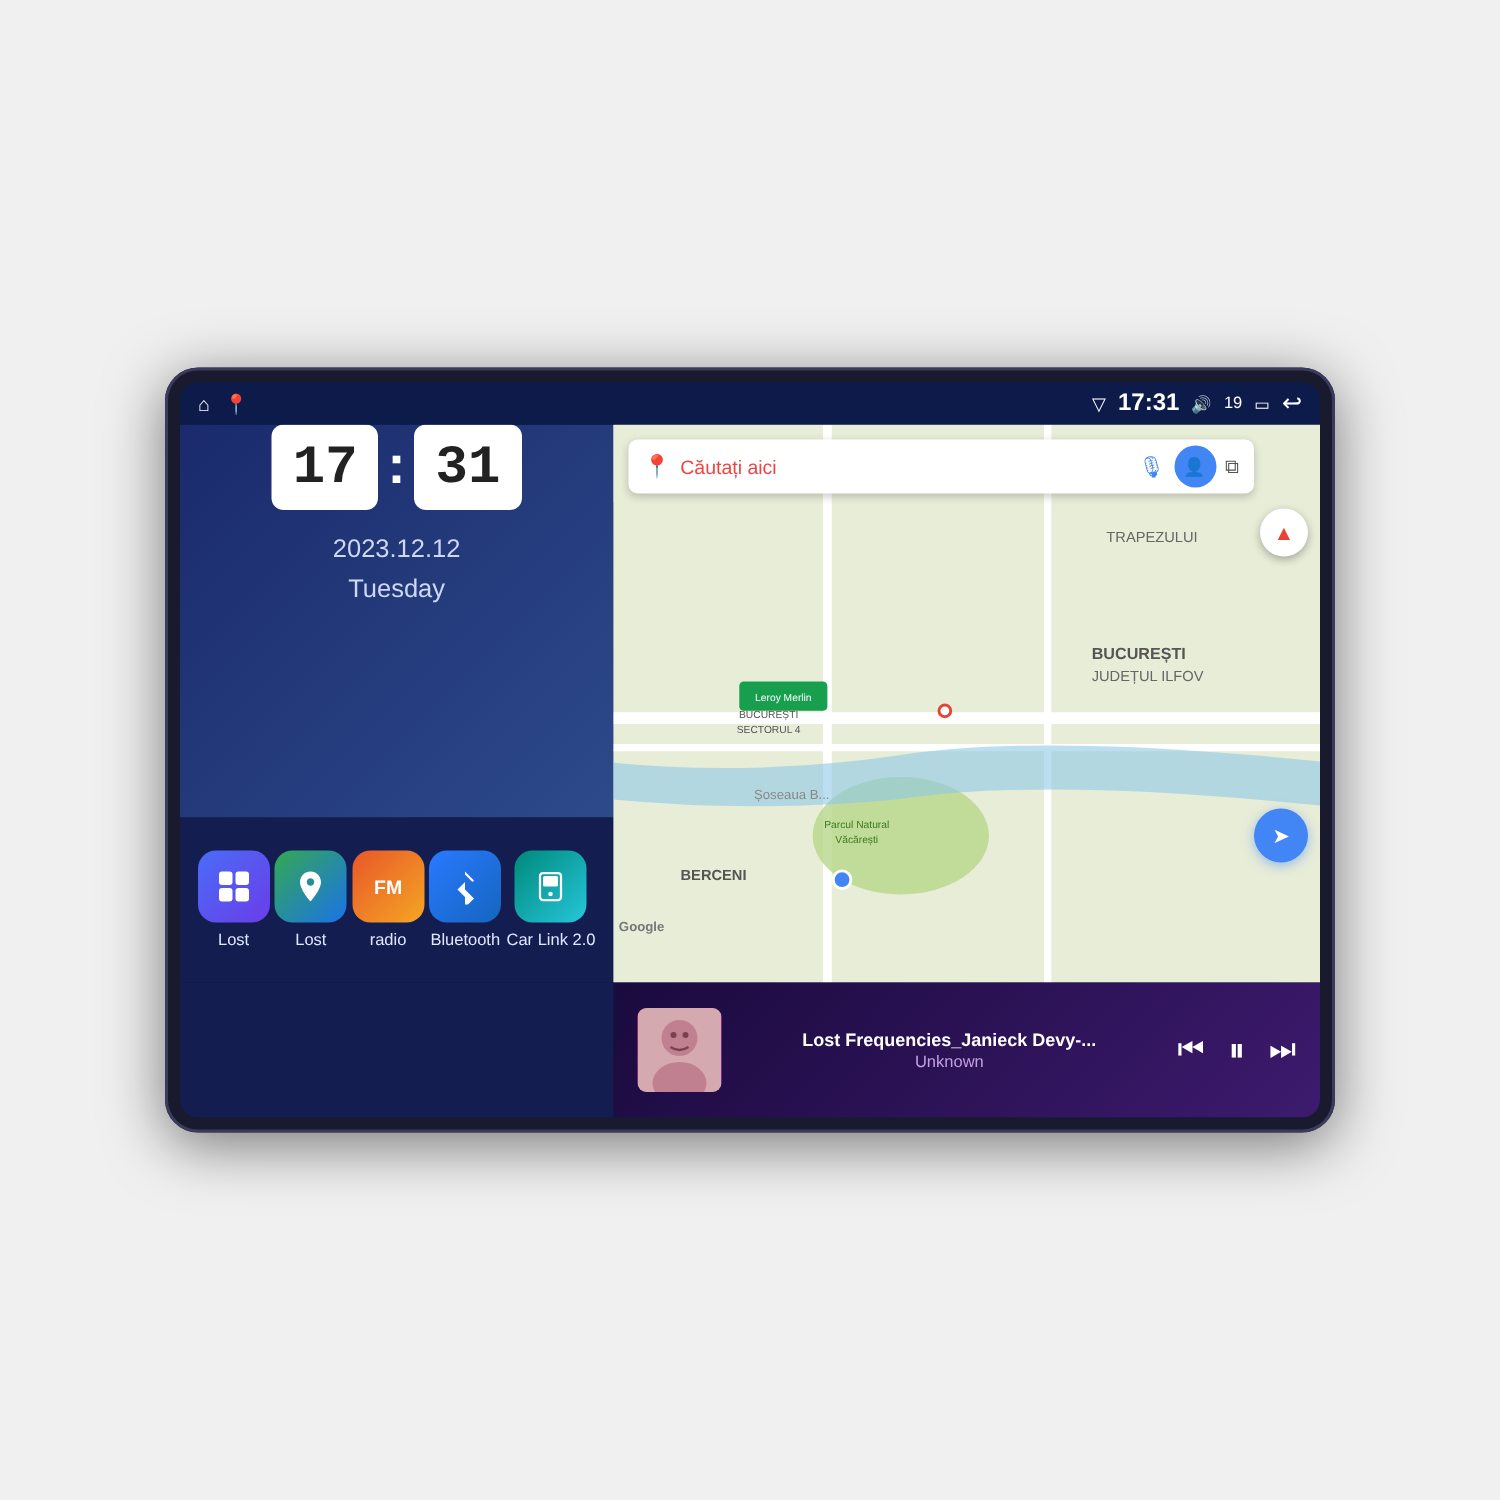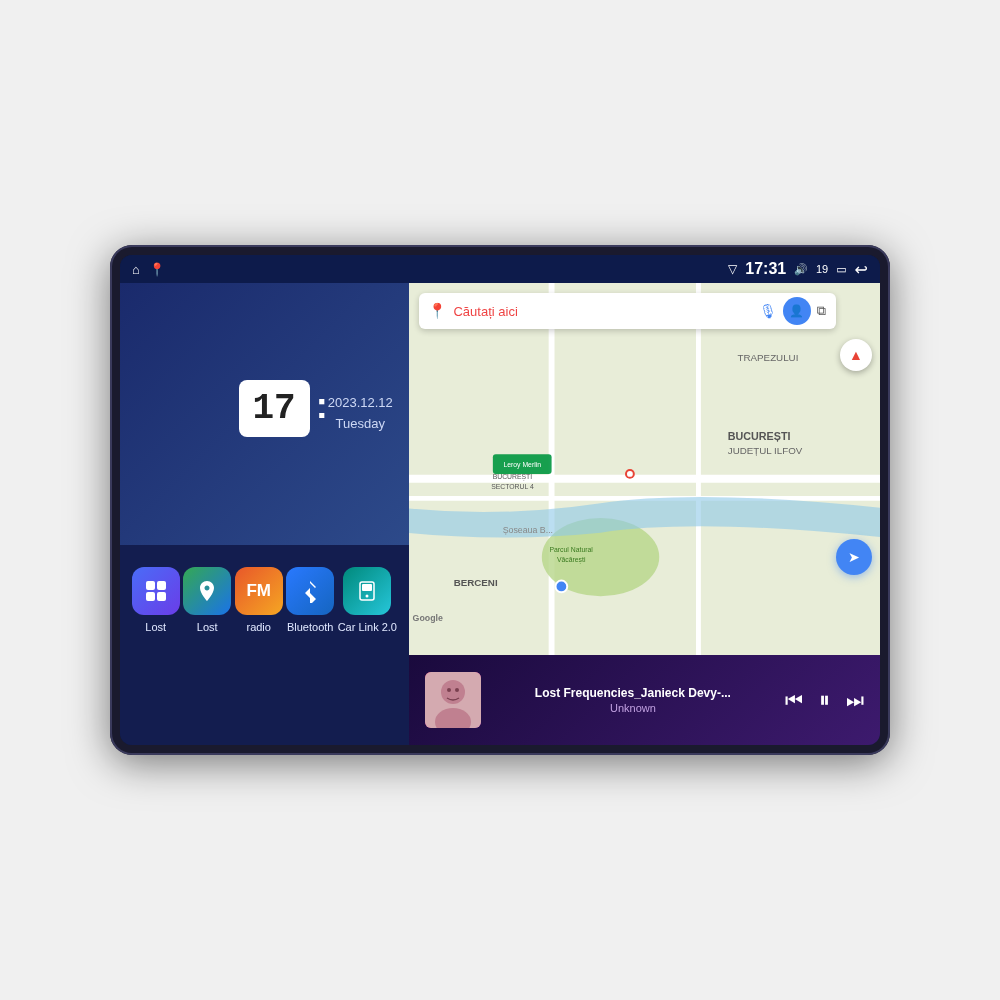--- a/index.html
+++ b/index.html
@@ -68,24 +68,23 @@
       width: 38%;
       display: flex;
       flex-direction: column;
     }
 
     
     .clock-widget {
       background: linear-gradient(135deg, #1a2a6c, #2d4a8a);
       flex: 1;
       display: flex;
-      flex-direction: row;
-      align-items: center;
-      justify-content: flex-end;
-      padding: 16px;
+      flex-direction: column;
+      align-items: center;
+      justify-content: flex-start;
     }
 
     .clock-display {
       display: flex;
       align-items: center;
       gap: 6px;
       margin-bottom: 12px;
     }
 
     .clock-block {
@@ -106,21 +105,21 @@
 
     .clock-separator {
       font-size: 36px;
       font-weight: bold;
       color: white;
       margin-top: -4px;
     }
 
     .clock-date {
       color: #cdd8f5;
-      font-size: 13px;
+      font-size: 17px;
       text-align: center;
       line-height: 1.6;
     }
 
     
     .apps-row {
       background: #131d4f;
       height: 110px;
       display: flex;
       align-items: center;
@@ -365,20 +364,23 @@
       <div style="display:flex; flex:1; overflow:hidden;">
 
         <div class="left-panel">
 
           <div class="clock-widget">
             <div class="clock-display">
               <div class="clock-block">
                 <span>17</span>
               </div>
               <span class="clock-separator">:</span>
+              <div class="clock-block">
+                <span>31</span>
+              </div>
             </div>
             <div class="clock-date">
               <div>2023.12.12</div>
               <div>Tuesday</div>
             </div>
           </div>
 
           <div class="apps-row">
 
             <div class="app-item">
@@ -397,21 +399,21 @@
               <div class="app-icon icon-maps">
                 <svg width="24" height="24" viewBox="0 0 24 24" fill="white">
                   <path d="M12 2C8.13 2 5 5.13 5 9c0 5.25 7 13 7 13s7-7.75 7-13c0-3.87-3.13-7-7-7zm0 9.5c-1.38 0-2.5-1.12-2.5-2.5s1.12-2.5 2.5-2.5 2.5 1.12 2.5 2.5-1.12 2.5-2.5 2.5z"></path>
                 </svg>
               </div>
               <span class="app-label">Lost</span>
             </div>
 
             <div class="app-item">
               <div class="app-icon icon-radio">
-                <span style="color:white; font-size:17px; font-weight:bold;">FM</span>
+                <span style="color:white; font-size:13px; font-weight:bold;">FM</span>
               </div>
               <span class="app-label">radio</span>
             </div>
 
             <div class="app-item">
               <div class="app-icon icon-bluetooth">
                 <svg width="20" height="24" viewBox="0 0 20 24" fill="white">
                   <path d="M10 2l6 6-6 6v-5l-5 5 5 5v-5l6 6-6 6V14l5-5-5-5z"></path>
                 </svg>
               </div>

